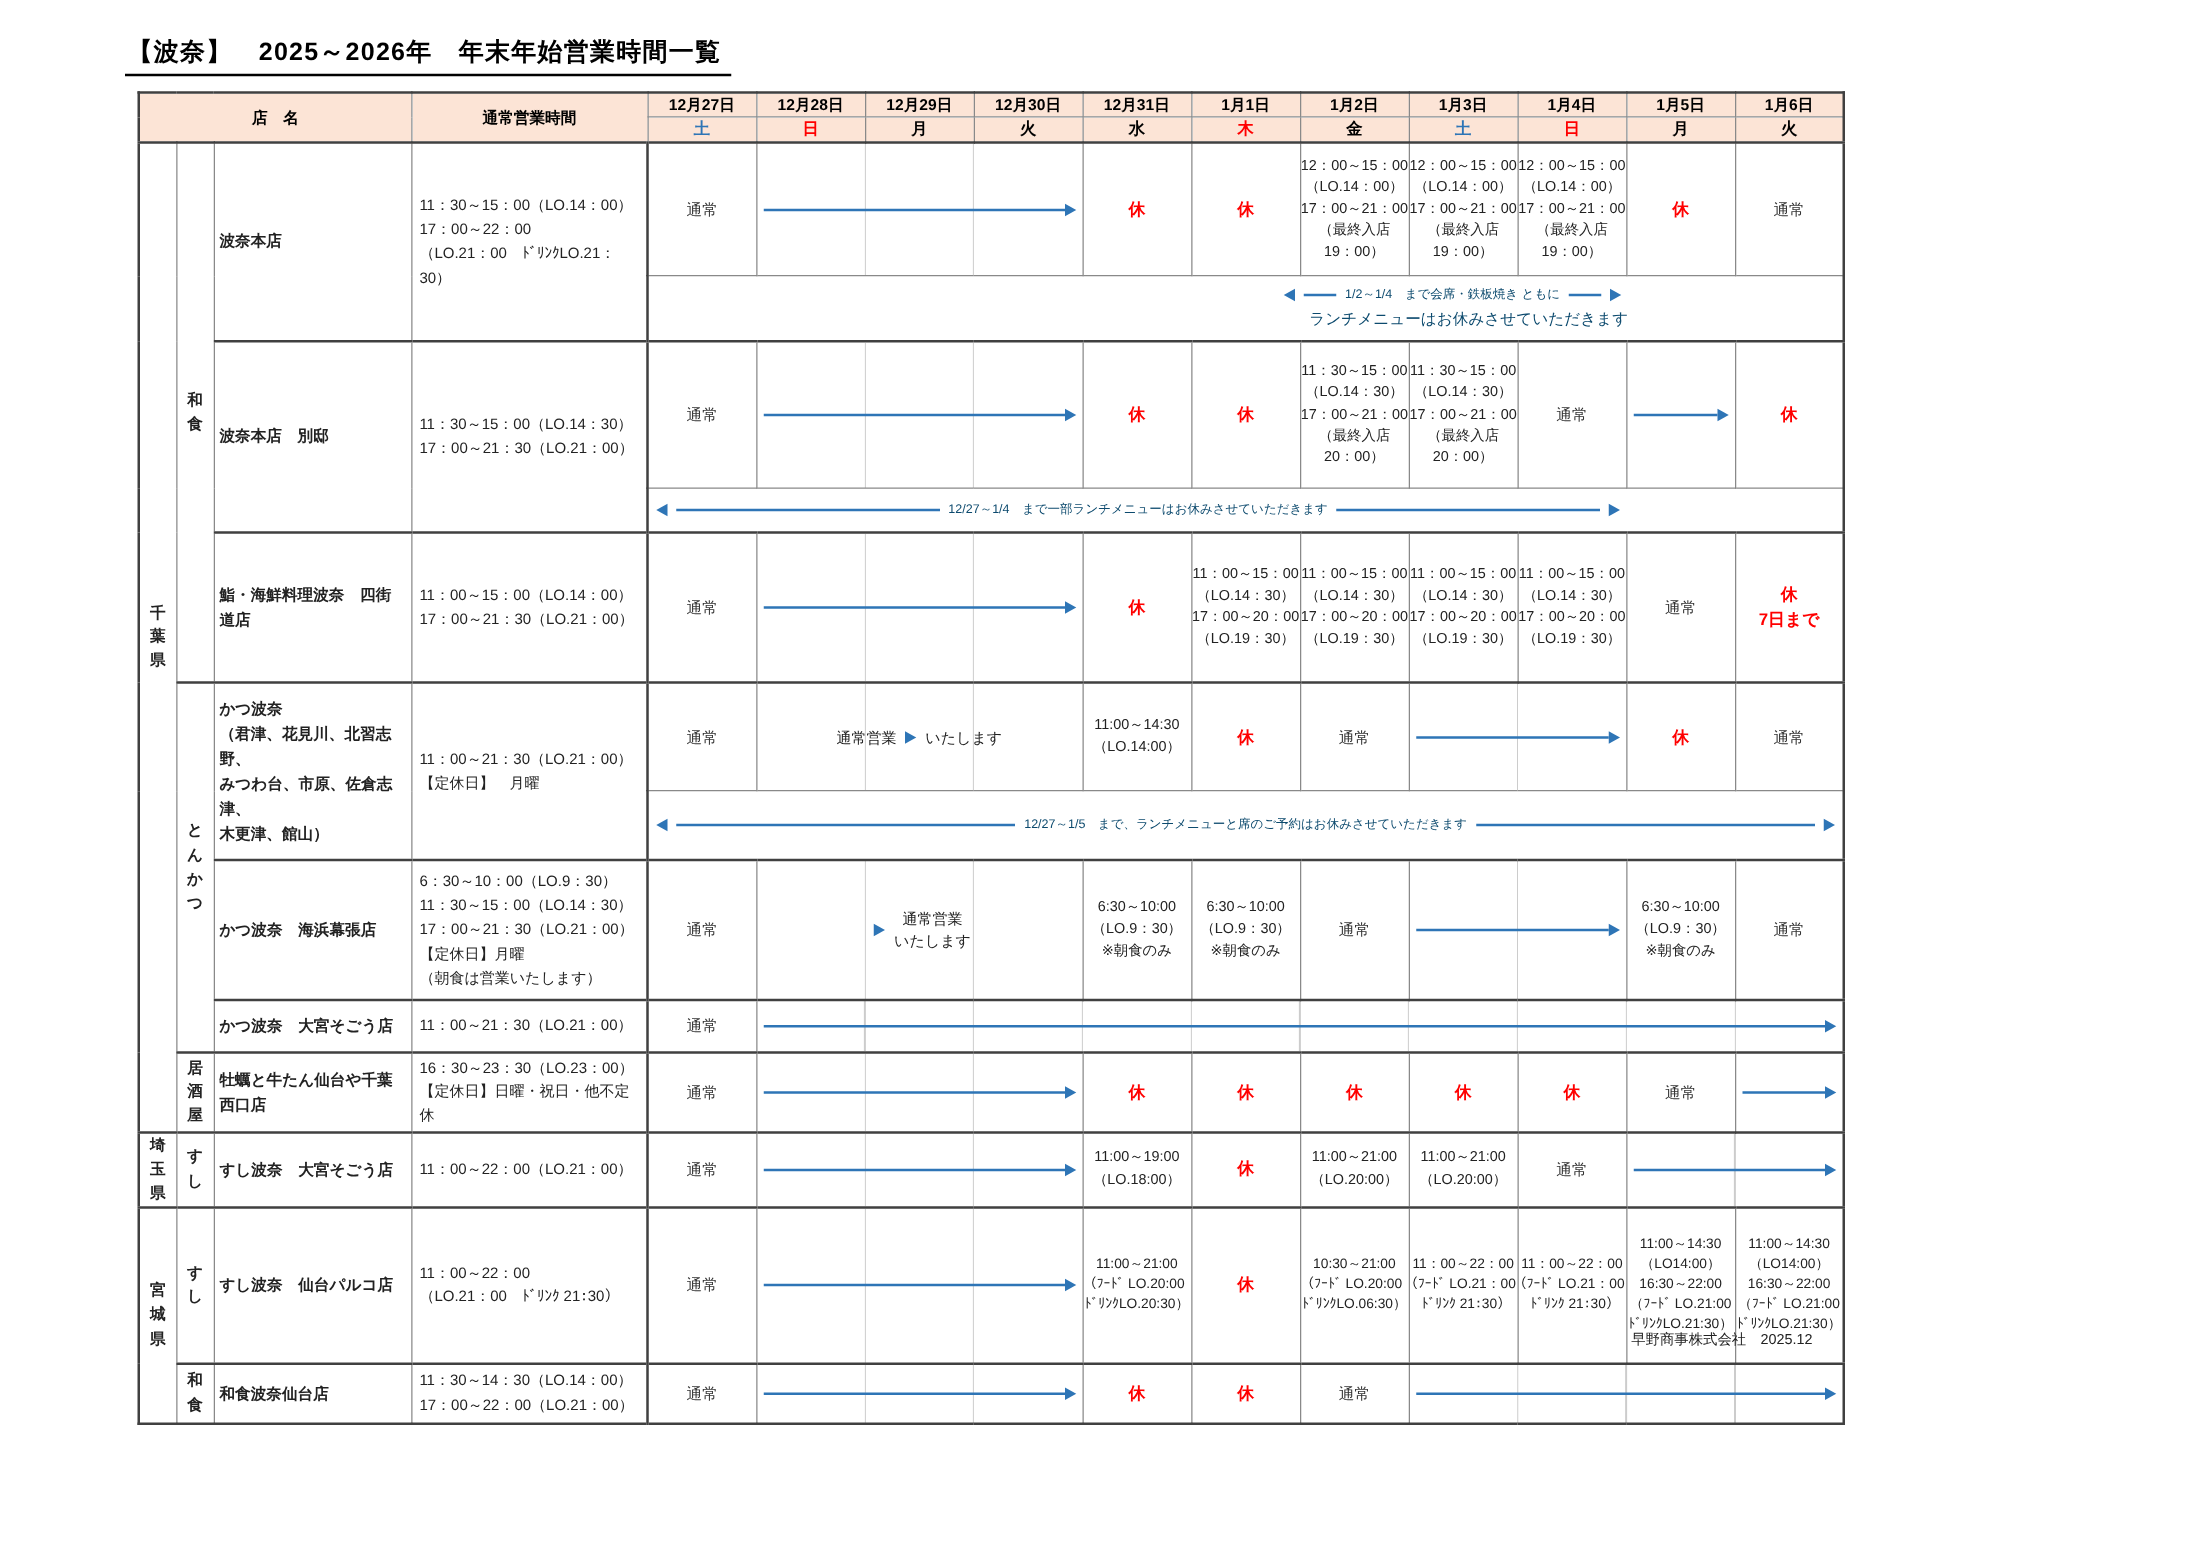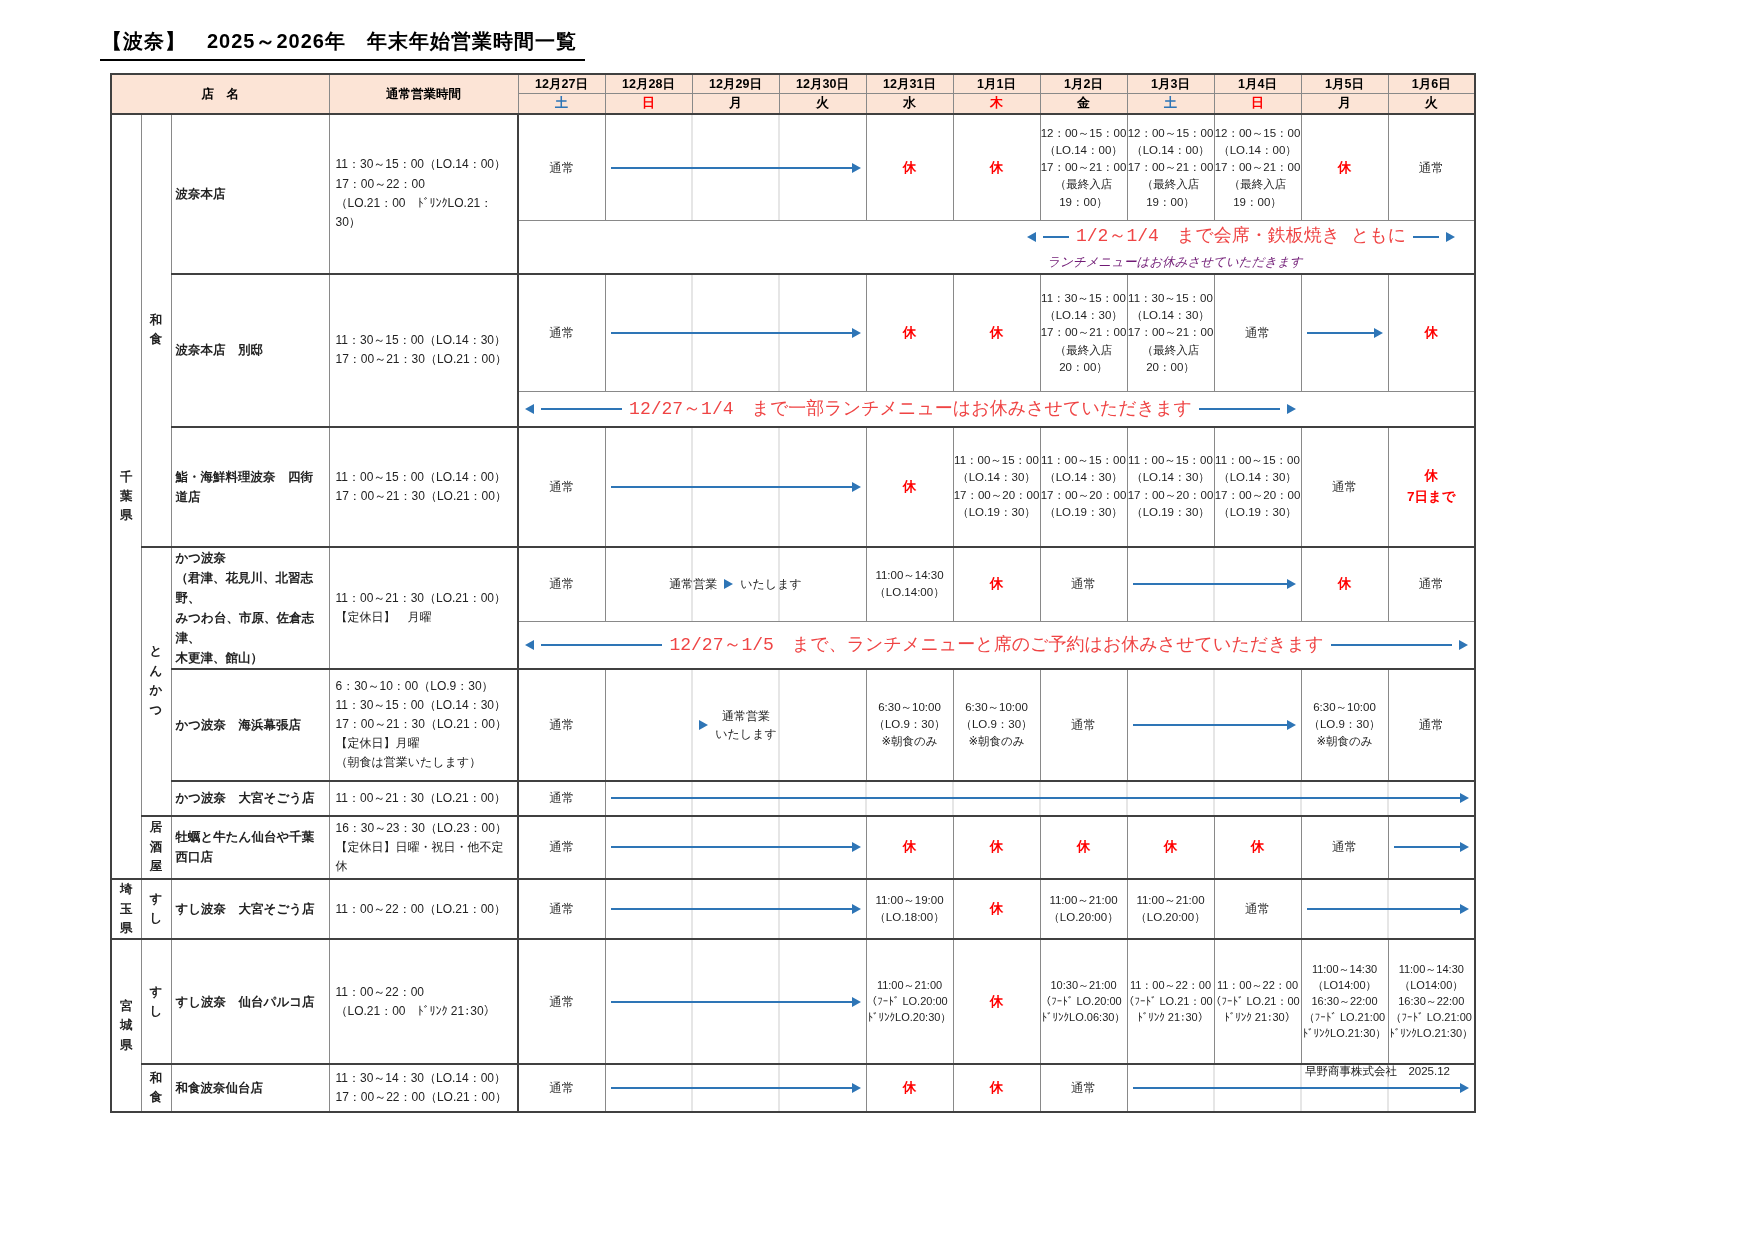--- a/index.html
+++ b/index.html
@@ -20,21 +20,21 @@
   tr.h2 th{height:17px;font-size:13px;}
   .day-b{color:#2e75b6}
   .day-r{color:#ff0000}
 
   .tr-r1{height:107px}.tr-r1n{height:52px}.tr-r2{height:118px}.tr-r2n{height:35px}
   .tr-r3{height:120px}.tr-r4{height:52px}.tr-r4n{height:33px}.tr-r5{height:112px}
   .tr-r6{height:35px}.tr-r7{height:60px}.tr-r8{height:53px}.tr-r9{height:125px}.tr-r10{height:48px}
   tr.sep > td{border-top:2px solid #404040;}
 
   .c-pref,.c-genre{white-space:pre-line;font-weight:bold;font-size:12.5px;line-height:1.55;color:#222;}
-  .c-name{text-align:left;padding:0 4px;font-weight:bold;font-size:12.5px;white-space:pre-line;line-height:1.6;color:#222;}
+  .c-name{text-align:left;padding:10px 4px;font-weight:bold;font-size:12.5px;white-space:pre-line;line-height:1.6;color:#222;}
   .c-hours{text-align:left;padding:2px 6px;font-size:12px;white-space:pre-line;line-height:1.6;
            border-right:2px solid #404040;color:#222;}
   .c-status{font-size:12.5px;color:#333;}
   .closed{color:#ff0000;font-weight:bold;font-size:13.5px;white-space:pre-line;line-height:1.5;}
   .c-time{font-size:11.5px;white-space:pre-line;line-height:1.5;color:#222;}
   .c-time.small{font-size:11px;line-height:1.45;}
 
   
   .arrow{display:flex;align-items:center;padding:0 5px;}
   .shaft{flex:1;height:2px;background:#2e75b6;}
@@ -42,24 +42,24 @@
   .head-l{width:0;height:0;border-top:5px solid transparent;border-bottom:5px solid transparent;border-right:9px solid #2e75b6;}
   .s-grid{background:repeating-linear-gradient(to right,transparent 0,transparent 86px,#cccccc 86px,#cccccc 87px);}
   .arrow-stack{display:flex;flex-direction:row;justify-content:center;gap:2px;}
   .a-lbl{font-size:12px;color:#222;white-space:pre-line;line-height:1.5;}
 
   
   .c-note{padding:2px 0;}
   .note-flex{display:flex;align-items:center;gap:7px;padding:0 6px;}
   .nshaft{height:2px;background:#2e75b6;flex:1;}
   .nshaft.s24{flex:0 0 26px;}
-  .ntxt{font-size:18px;color:#ef4444;white-space:pre;font-family:Liberation Mono, monospace;}
+  .ntxt{font-size:10px;color:#0c4a6e;white-space:pre;}
   .note1{margin-left:508px;width:296px;}
   .note1 .note-flex{padding:0;}
-  .note1-l2{font-size:12.5px;color:#701a75;text-align:center;margin-top:3px;font-style:italic;}
+  .note1-l2{font-size:12.5px;color:#0c4a6e;text-align:center;margin-top:3px;}
   .note-r2{margin-right:172px;}
 
   .footer{position:absolute;top:1064px;left:88px;width:1362px;text-align:right;font-size:11.5px;color:#222;}
 </style>
 </head>
 <body>
 
 <div class="title">【波奈】　2025～2026年　年末年始営業時間一覧</div>
 
 <table>

